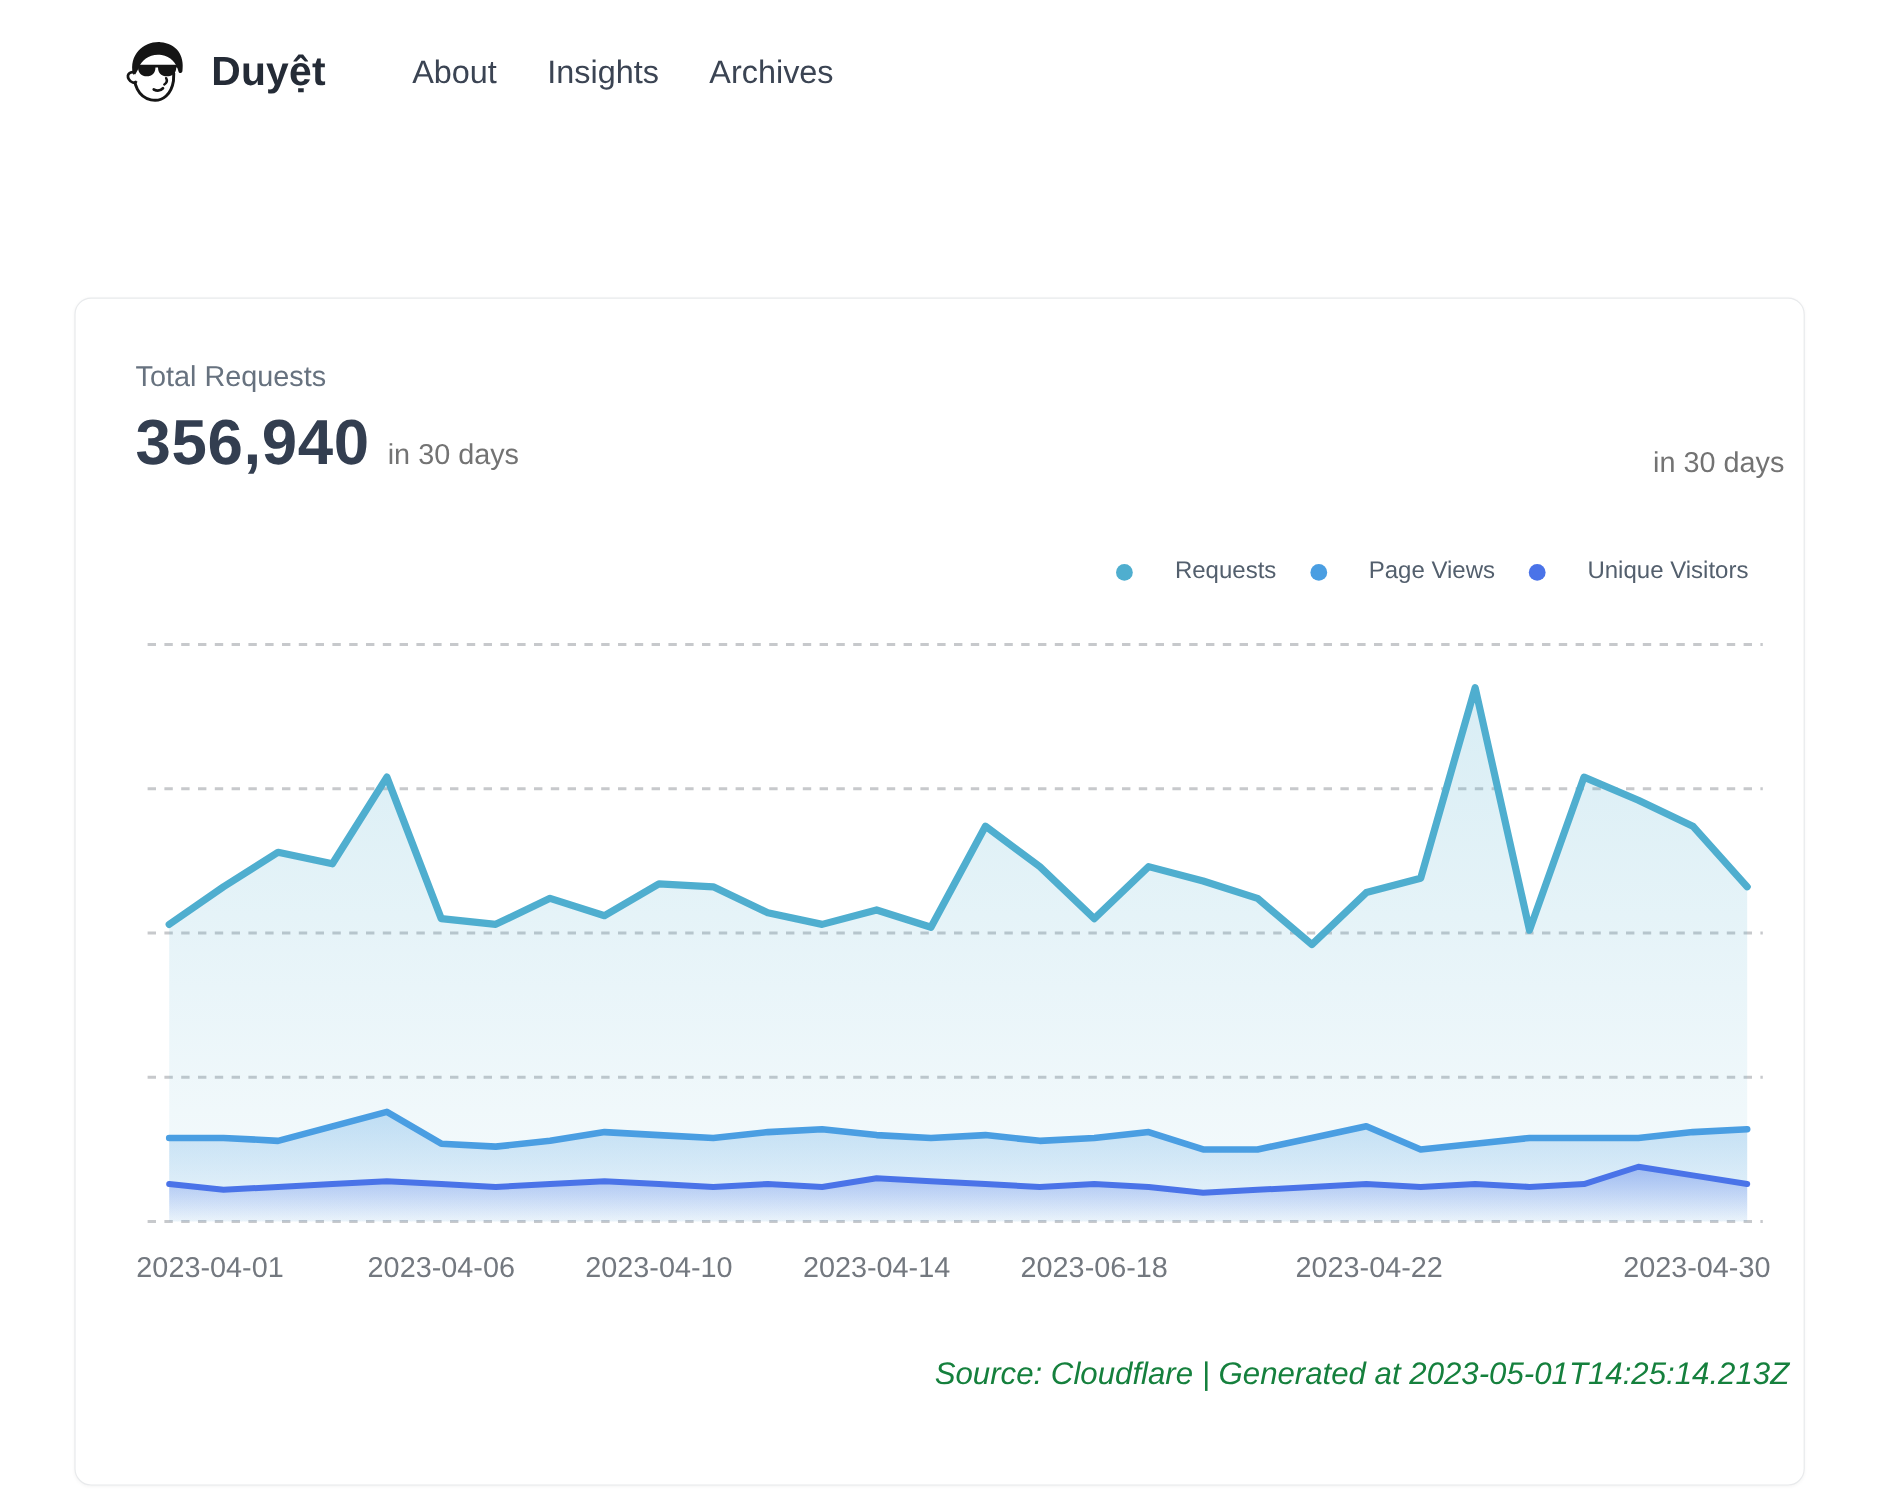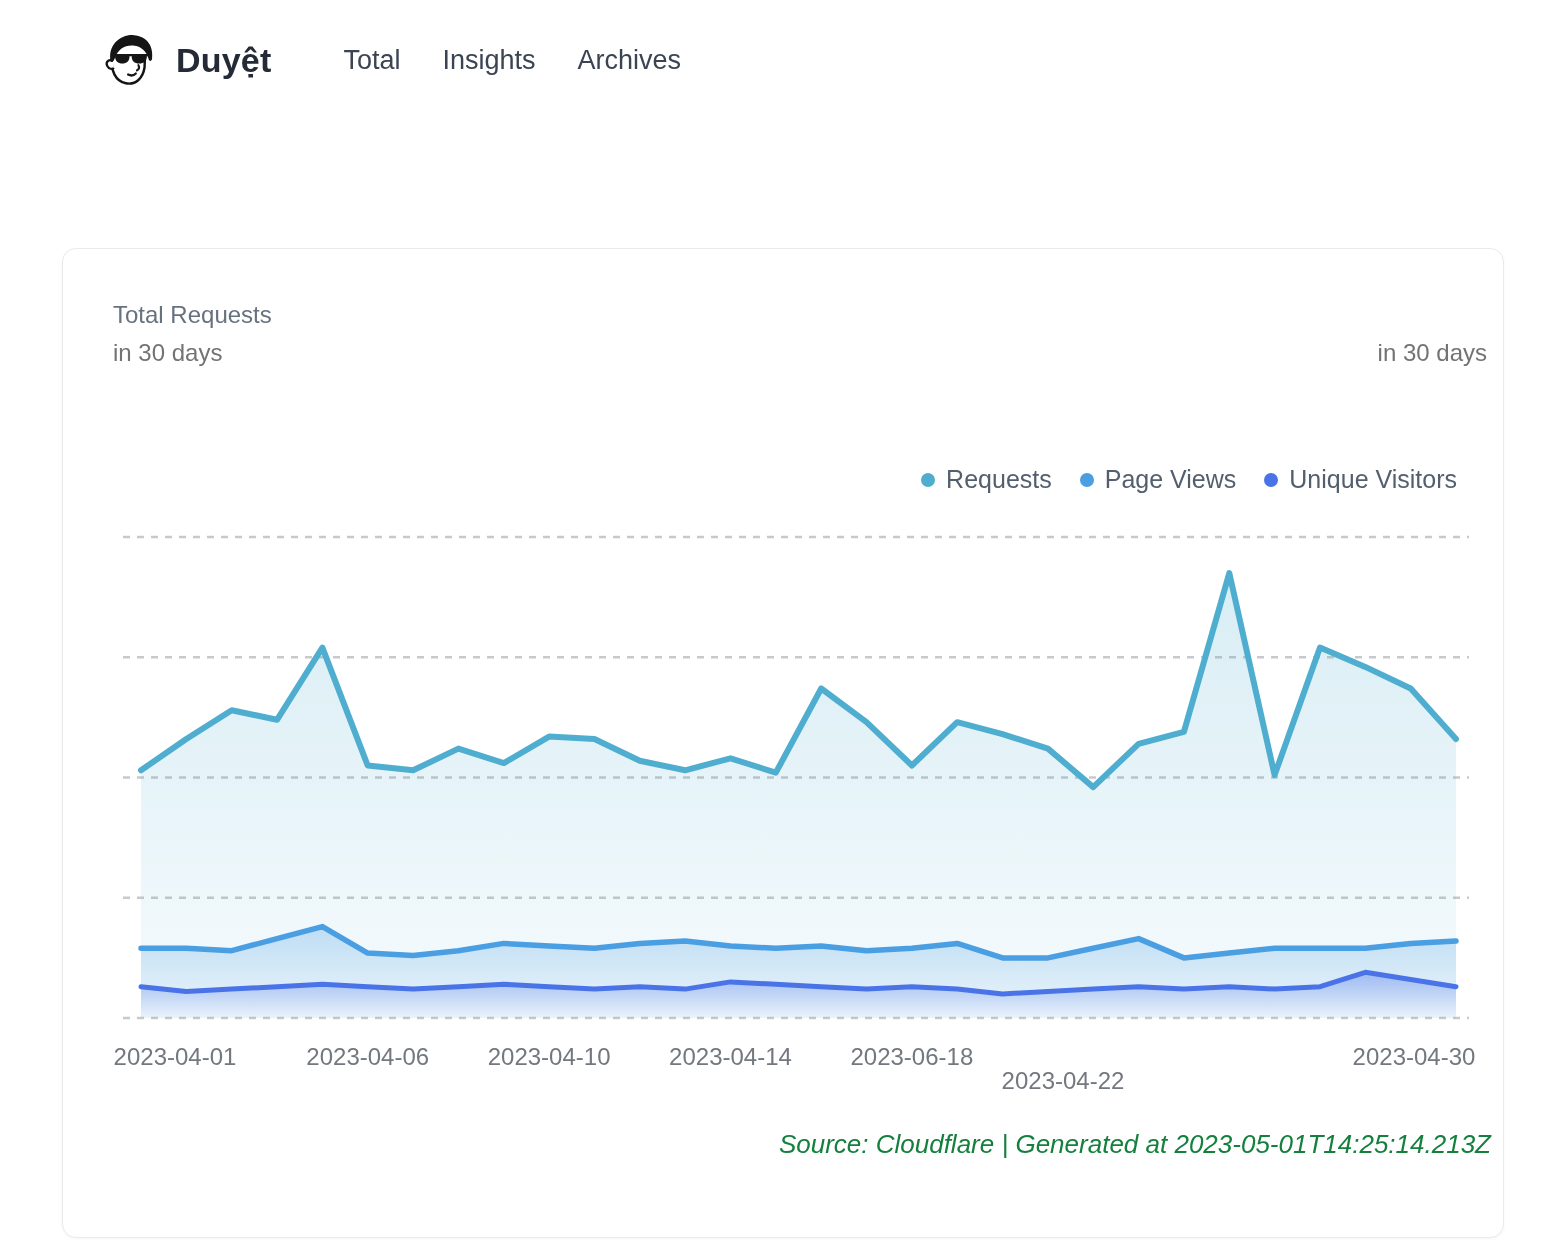--- a/index.html
+++ b/index.html
@@ -22,21 +22,21 @@
   }
   .stats-row{position:absolute;top:52px;left:50px;right:16px;display:flex;justify-content:space-between;align-items:flex-end;}
   .stat-label{font-size:24px;color:#67727f;margin-bottom:10px;}
   .stat-line{display:flex;align-items:baseline;gap:15px;}
   .stat-value{font-size:53px;font-weight:bold;color:#333e50;letter-spacing:.5px;}
   .stat-suffix{font-size:24px;color:#737373;}
   
   .legend{position:absolute;top:216px;right:46px;display:flex;align-items:center;gap:28px;}
   .legend-item{display:flex;align-items:center;gap:11px;cursor:pointer;}
   .legend-item .dot{width:14px;height:14px;border-radius:50%;display:inline-block;}
-  .legend-item .lbl{font-size:25px;color:#535f6d;}
+  .legend-item .lbl{font-size:20px;color:#535f6d;margin-left:24px;}
   
   .chart-wrap{position:absolute;top:286px;left:0;width:1440px;height:500px;}
   .x-axis{position:absolute;top:794px;left:0;width:1440px;height:30px;}
   .x-axis span{position:absolute;transform:translateX(-50%);font-size:24px;color:#73787f;white-space:nowrap;}
   
   .src-note{position:absolute;top:880px;right:12px;font-size:26px;font-style:italic;color:#15803d;}
 </style>
 </head>
 <body>
 
@@ -46,31 +46,32 @@
       <path d="M13,29 C11,43 16.5,54.5 27.5,56.8 C38.5,59 45.8,51 47.5,40 L47.8,33" fill="#ffffff" stroke="#151515" stroke-width="2.6" stroke-linecap="round"></path>
       <path d="M14,33 c-4.5,-2.5 -8.5,1 -6.2,5.4 c1.6,3.1 5.6,4.2 6.8,1.8" fill="#ffffff" stroke="#151515" stroke-width="2.4"></path>
       <path d="M11.5,34 C7.5,16 22,4.5 36,5.5 C50,6.5 57.5,17 55.5,31 C55.2,33.2 52.6,33.8 52,31.5 C50,23.5 45,18 37,16.8 C27,15.4 19.5,20.5 16.5,28.5 C15.4,31.5 13.5,35 11.5,34 Z" fill="#151515"></path>
       <path d="M16,25.5 L53,25.5 L53,28 L50,28 C50,33.2 46.8,35.8 41.8,35.8 C36.8,35.8 33.8,33.2 33.8,28 L31.5,28 C31.5,33.2 28.5,35.8 23.8,35.8 C19.2,35.8 16.2,33.2 16,28 Z" fill="#151515"></path>
       <path d="M41,37.5 c1.2,2.2 0.4,4.4 -1.6,5.6" fill="none" stroke="#151515" stroke-width="2.2" stroke-linecap="round"></path>
       <path d="M30,47.5 c3,1.6 6.2,1 8.2,-1.1" fill="none" stroke="#151515" stroke-width="2.4" stroke-linecap="round"></path>
     </svg>
   </span>
   <a class="brand" href="#">Duyệt</a>
   <nav class="nav">
-    <a href="#">Total</a>
+    <a href="#">About</a>
     <a href="#">Insights</a>
     <a href="#">Archives</a>
   </nav>
 </header>
 
 <section class="card">
   <div class="stats-row">
     <div class="stat">
       <div class="stat-label">Total Requests</div>
       <div class="stat-line">
+        <span class="stat-value">356,940</span>
         <span class="stat-suffix">in 30 days</span>
       </div>
     </div>
     <div class="stat">
       <div class="stat-line">
         <span class="stat-suffix">in 30 days</span>
       </div>
     </div>
   </div>
 
@@ -117,18 +118,18 @@
         <path d="M78.0,451.7 L123.3,456.5 L168.7,454.1 L214.0,451.7 L259.4,449.3 L304.7,451.7 L350.1,454.1 L395.4,451.7 L440.8,449.3 L486.1,451.7 L531.4,454.1 L576.8,451.7 L622.1,454.1 L667.5,446.9 L712.8,449.3 L758.2,451.7 L803.5,454.1 L848.9,451.7 L894.2,454.1 L939.6,458.9 L984.9,456.5 L1030.2,454.1 L1075.6,451.7 L1120.9,454.1 L1166.3,451.7 L1211.6,454.1 L1257.0,451.7 L1302.3,437.3 L1347.7,444.5 L1393.0,451.7 L1393,483 L78,483 Z" fill="url(#grad2)"></path>
         <polyline points="78.0,451.7 123.3,456.5 168.7,454.1 214.0,451.7 259.4,449.3 304.7,451.7 350.1,454.1 395.4,451.7 440.8,449.3 486.1,451.7 531.4,454.1 576.8,451.7 622.1,454.1 667.5,446.9 712.8,449.3 758.2,451.7 803.5,454.1 848.9,451.7 894.2,454.1 939.6,458.9 984.9,456.5 1030.2,454.1 1075.6,451.7 1120.9,454.1 1166.3,451.7 1211.6,454.1 1257.0,451.7 1302.3,437.3 1347.7,444.5 1393.0,451.7" fill="none" stroke="#4A73E8" stroke-width="5" stroke-linejoin="round" stroke-linecap="round"></polyline>
       </svg>
   </div>
   <div class="x-axis" id="x-axis">
       <span style="left: 112px;">2023-04-01</span>
       <span style="left: 304.724px;">2023-04-06</span>
       <span style="left: 486.103px;">2023-04-10</span>
       <span style="left: 667.483px;">2023-04-14</span>
       <span style="left: 848.862px;">2023-06-18</span>
-      <span style="left: 1000px; margin-top: 24px;">2023-04-22</span>
+      <span style="left: 1078px;">2023-04-22</span>
       <span style="left: 1351px;">2023-04-30</span>
     </div>
 
   <div class="src-note">Source: Cloudflare | Generated at 2023-05-01T14:25:14.213Z</div>
 </section>
 
 </body></html>

